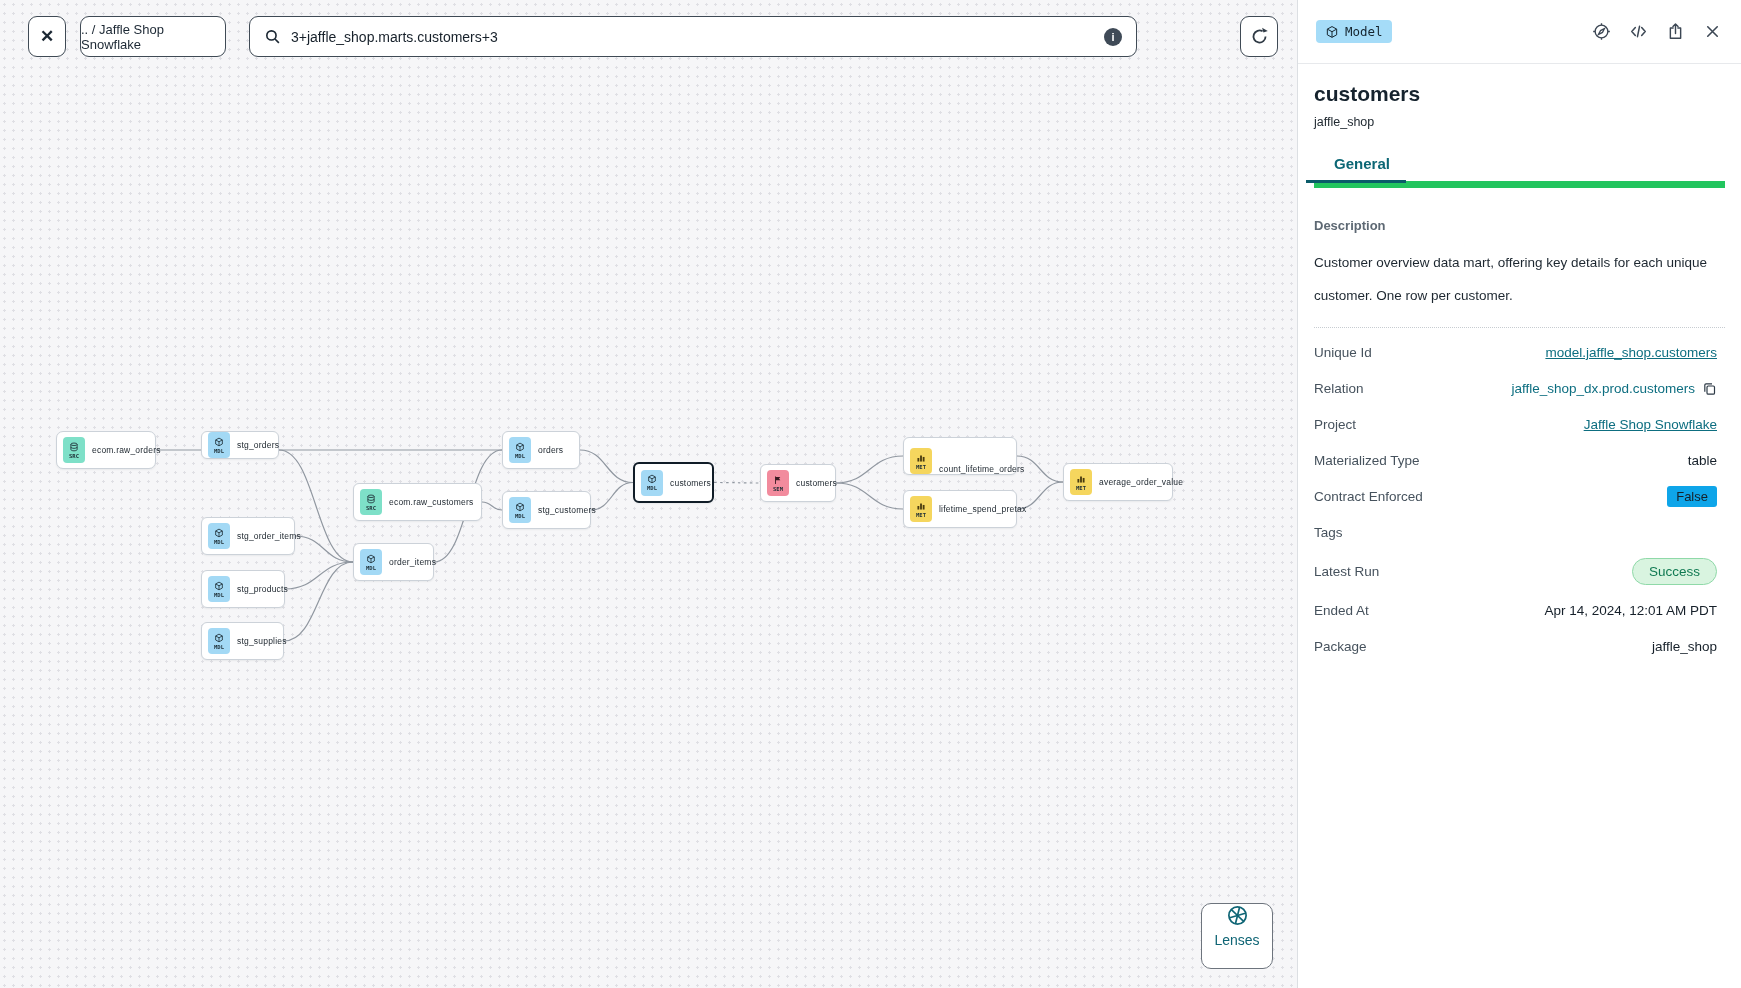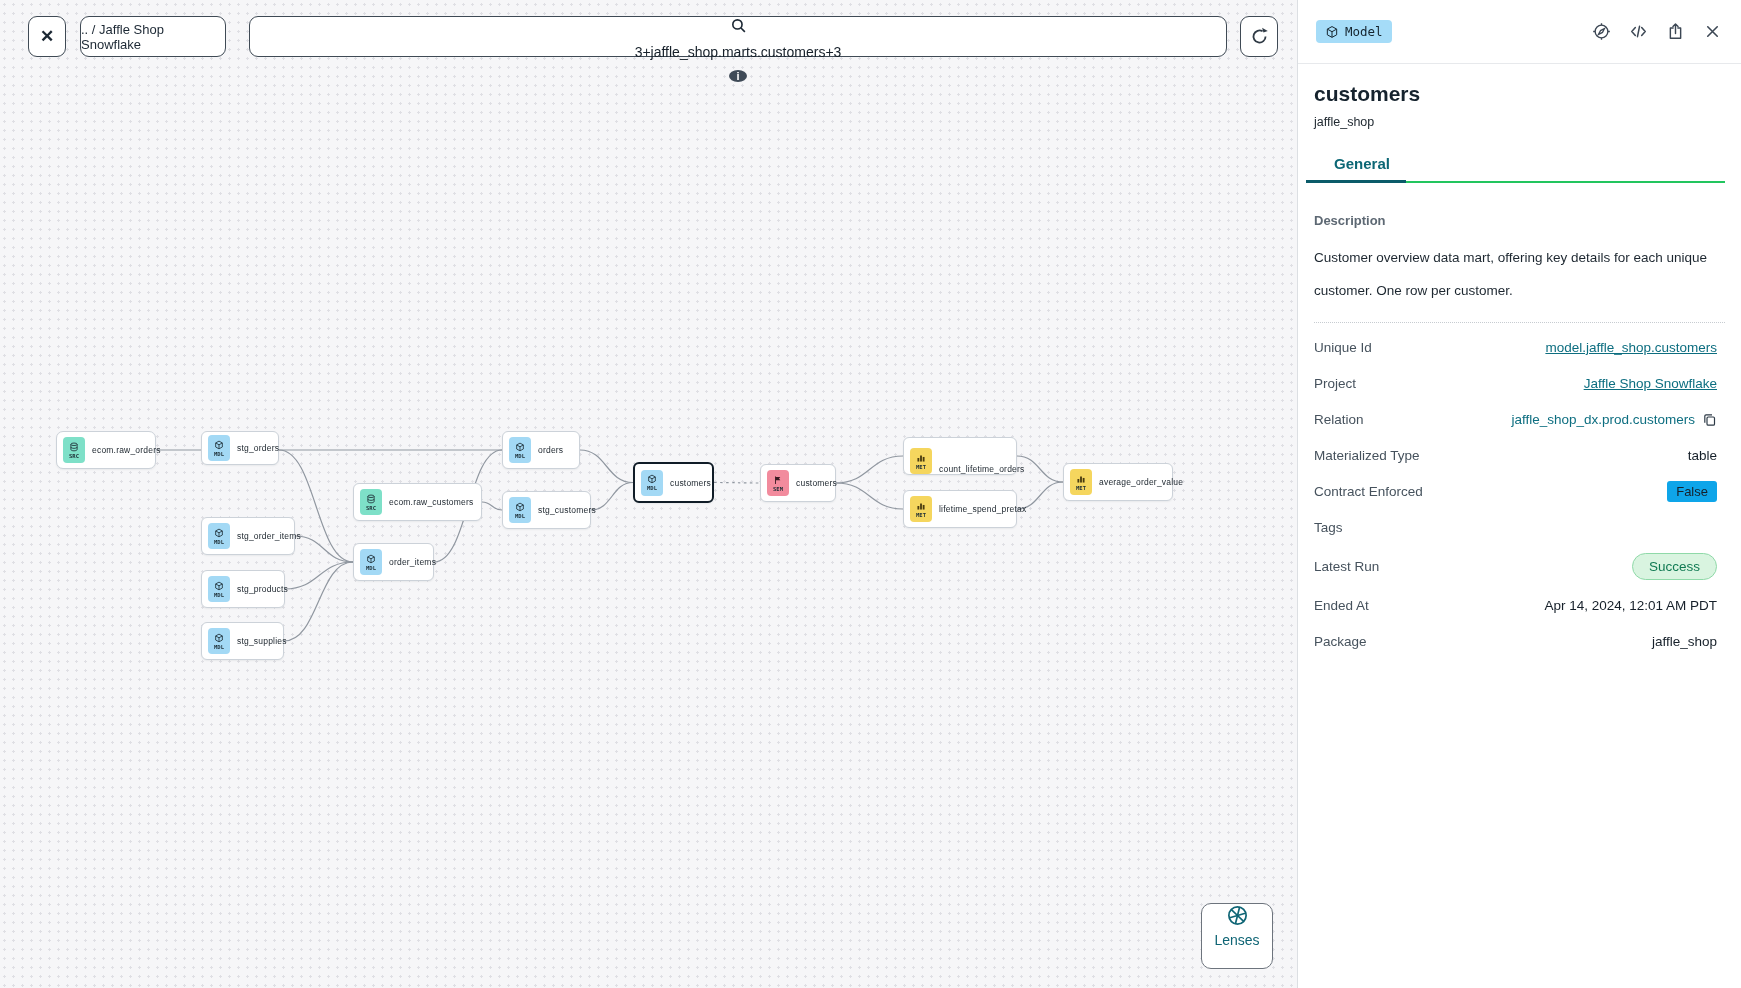--- a/index.html
+++ b/index.html
@@ -19,21 +19,21 @@
 
   
   .tb-chip {
     position:absolute; top:16px; height:41px; background:#fff;
     border:1.4px solid #3f4a55; border-radius:9px;
     display:flex; align-items:center; justify-content:center;
     color:#1b2733;
   }
   #btn-close-canvas { left:28px; width:38px; font-size:17px; font-weight:700; cursor:pointer; }
   #breadcrumb { left:80px; width:146px; font-size:13px; }
-  #searchbox { left:249px; width:978px; justify-content:flex-start; padding:0 14px; gap:10px;flex-direction:column; }
+  #searchbox { left:249px; width:888px; justify-content:flex-start; padding:0 14px; gap:10px; }
   #searchbox .search-text { font-size:14px; color:#16202a; flex:1; }
   .info-dot { width:18px; height:18px; border-radius:50%; background:#3f4a57; color:#fff;
     display:flex; align-items:center; justify-content:center; font-size:11px; font-weight:700; }
   #btn-refresh { left:1240px; width:38px; cursor:pointer; }
 
   
   .node {
     position:absolute; background:#fff; border:1px solid #ccd2d9; border-radius:6px;
     display:flex; align-items:center; gap:7px; padding-left:6px;
     box-shadow:0 1px 2px rgba(20,30,40,0.06); cursor:pointer; white-space:nowrap;
@@ -71,21 +71,21 @@
   }
   #panel-header .hdr-icons { margin-left:auto; display:flex; align-items:center; gap:15px; }
   .hicon { width:22px; height:22px; display:flex; align-items:center; justify-content:center;
     color:#3c4754; cursor:pointer; font-size:14px; }
   .hicon svg { width:19px; height:19px; }
 
   #panel-body { padding:18px 16px 0 16px; }
   #panel-title { font-size:21px; font-weight:700; color:#16232e; }
   #panel-subtitle { margin-top:9px; font-size:12.5px; color:#222b33; }
 
-  #tabs { margin-top:26px; border-bottom:2px solid #22c55e; display:flex; }
+  #tabs { margin-top:26px; border-bottom:7px solid #22c55e; display:flex; }
   .tab { width:96px; text-align:center; padding-bottom:9px; font-size:15px; font-weight:700;
     color:#0c6775; cursor:pointer; position:relative; }
   .tab.active::after { content:""; position:absolute; left:-8px; right:4px; bottom:-2px;
     height:3px; background:#0a5b69; }
 
   #section-description-label { margin-top:30px; font-size:13px; font-weight:700; color:#5d6873; }
   #description-text { margin-top:13px; font-size:13.5px; line-height:33px; color:#1d2730; max-width:398px; }
   .dotted-divider { margin-top:15px; border-top:1.5px dotted #c7ccd1; }
 
   #field-list { margin-top:6px; }
@@ -129,21 +129,21 @@
         <div class="node" style="left: 56px; top: 431px; width: 100px; height: 38px; border-radius: 7px;">
           <div class="badge" style="background: rgb(126, 224, 200);">
             <svg viewBox="0 0 24 24" fill="none" stroke="#1d2e36" stroke-width="2">
               <ellipse cx="12" cy="5.5" rx="7.5" ry="3"></ellipse>
               <path d="M4.5 5.5 V18 c0 1.8 3.4 3.2 7.5 3.2 s7.5-1.4 7.5-3.2 V5.5 M4.5 12 c0 1.8 3.4 3.2 7.5 3.2 s7.5-1.4 7.5-3.2"></path>
             </svg>
             <span class="kind">SRC</span>
           </div>
           <span class="label">ecom.raw_orders</span>
         </div>
-        <div class="node" style="left: 201px; top: 431px; width: 78px; height: 34px;">
+        <div class="node" style="left: 201px; top: 431px; width: 78px; height: 28px;">
           <div class="badge" style="background: rgb(163, 217, 245);">
             <svg viewBox="0 0 24 24" fill="none" stroke="#1d2e36" stroke-width="2">
               <path d="M12 2.7 L20 7 V16.8 L12 21.2 L4 16.8 V7 Z"></path>
               <path d="M4.3 7.2 L12 11.5 L19.7 7.2 M12 11.5 V20.8"></path>
             </svg>
             <span class="kind">MDL</span>
           </div>
           <span class="label">stg_orders</span>
         </div>
         <div class="node" style="left: 353px; top: 483px; width: 129px; height: 38px;">
@@ -367,36 +367,36 @@
       <div class="dotted-divider"></div>
 
       <div id="field-list">
           <div class="field-row">
             <span class="field-label">Unique Id</span>
             <span class="val-wrap">
               <a class="val-link">model.jaffle_shop.customers</a>
             </span>
           </div>
           <div class="field-row">
-            <span class="field-label">Project</span>
-            <span class="val-wrap">
-              <a class="val-link">Jaffle Shop Snowflake</a>
-            </span>
-          </div>
-          <div class="field-row">
             <span class="field-label">Relation</span>
             <span class="val-wrap">
               <span class="val-teal">jaffle_shop_dx.prod.customers</span>
               <span class="copy-btn"><svg viewBox="0 0 24 24" fill="none" stroke="currentColor" stroke-width="1.9">
                   <rect x="8" y="8" width="12" height="13" rx="2"></rect>
                   <path d="M16 4.5 H6.5 A2 2 0 0 0 4.5 6.5 V17"></path>
                 </svg></span>
             </span>
           </div>
           <div class="field-row">
+            <span class="field-label">Project</span>
+            <span class="val-wrap">
+              <a class="val-link">Jaffle Shop Snowflake</a>
+            </span>
+          </div>
+          <div class="field-row">
             <span class="field-label">Materialized Type</span>
             <span class="val-wrap">
               <span class="val-text">table</span>
             </span>
           </div>
           <div class="field-row">
             <span class="field-label">Contract Enforced</span>
             <span class="val-wrap">
               <span class="val-chip">False</span>
             </span>

